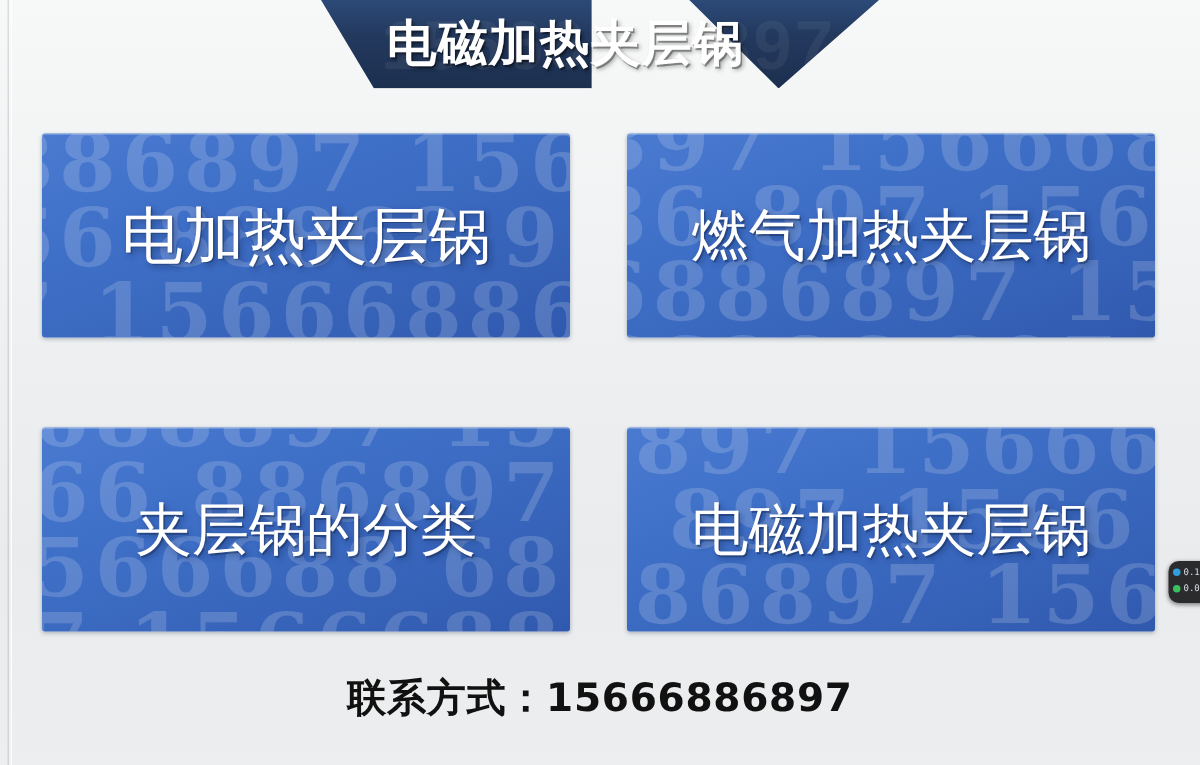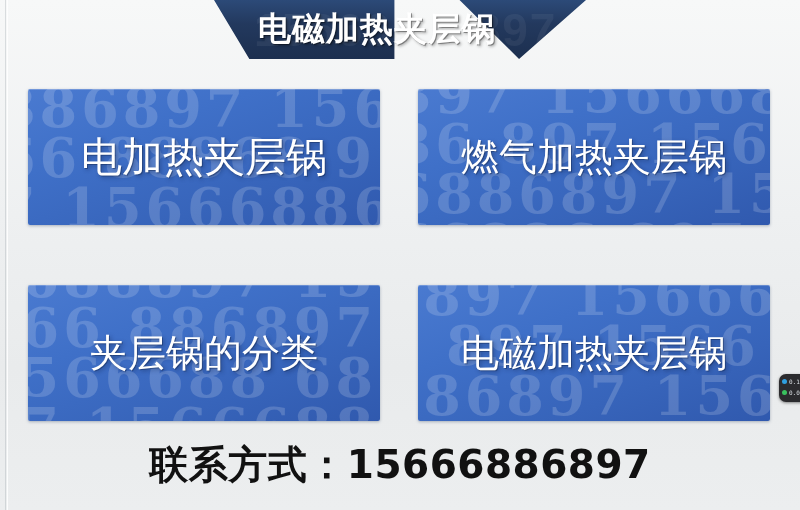--- a/index.html
+++ b/index.html
@@ -179,21 +179,21 @@
     position: absolute;
     left: 0;
     right: 0;
     top: 442px;
     height: 46px;
     display: flex;
     align-items: center;
     justify-content: center;
     color: #111111;
     font-family: "DejaVu Sans", "Liberation Sans", sans-serif;
-    font-size: 39px;
+    font-size: 26px;
     font-weight: 700;
     letter-spacing: 0.5px;
     white-space: nowrap;
   }
 
   
   .widget {
     position: absolute;
     left: 779px;
     top: 374px;

